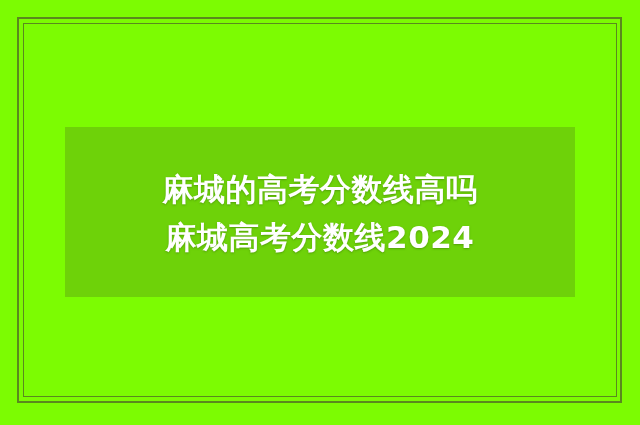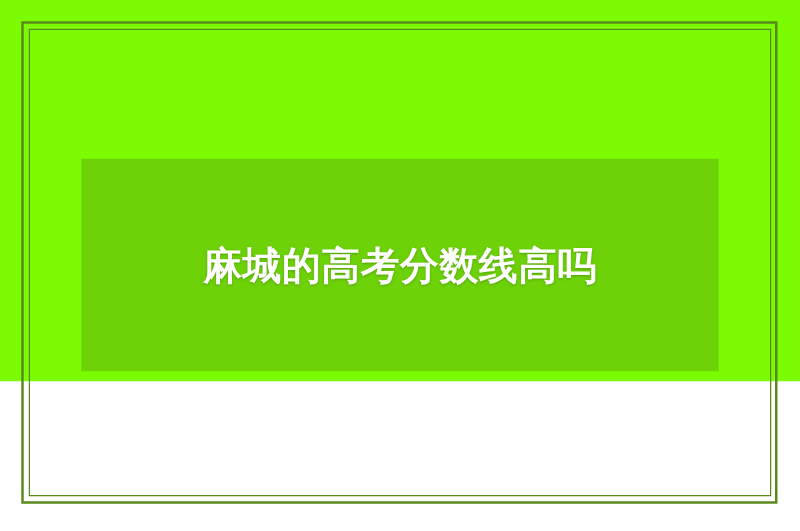--- a/index.html
+++ b/index.html
@@ -9,21 +9,21 @@
   body {
     width: 640px;
     height: 425px;
     overflow: hidden;
     font-family: "DejaVu Sans", "Liberation Sans", sans-serif;
   }
 
   .banner {
     position: relative;
     width: 640px;
-    height: 305px;
+    height: 425px;
     background: #7cfc02;
     box-sizing: border-box;
   }
 
   
   .frame-outer {
     position: absolute;
     left: 17px;
     top: 17px;
     width: 605px;
@@ -83,15 +83,16 @@
 
 <div class="banner">
 
   <div class="frame-outer"></div>
   <div class="frame-inner"></div>
 
   <div class="text-plate"></div>
 
   <div class="headline-stack">
     <div class="headline-line">麻城的高考分数线高吗</div>
+    <div class="headline-line">麻城高考分数线2024</div>
   </div>
 
 </div>
 
 </body></html>

